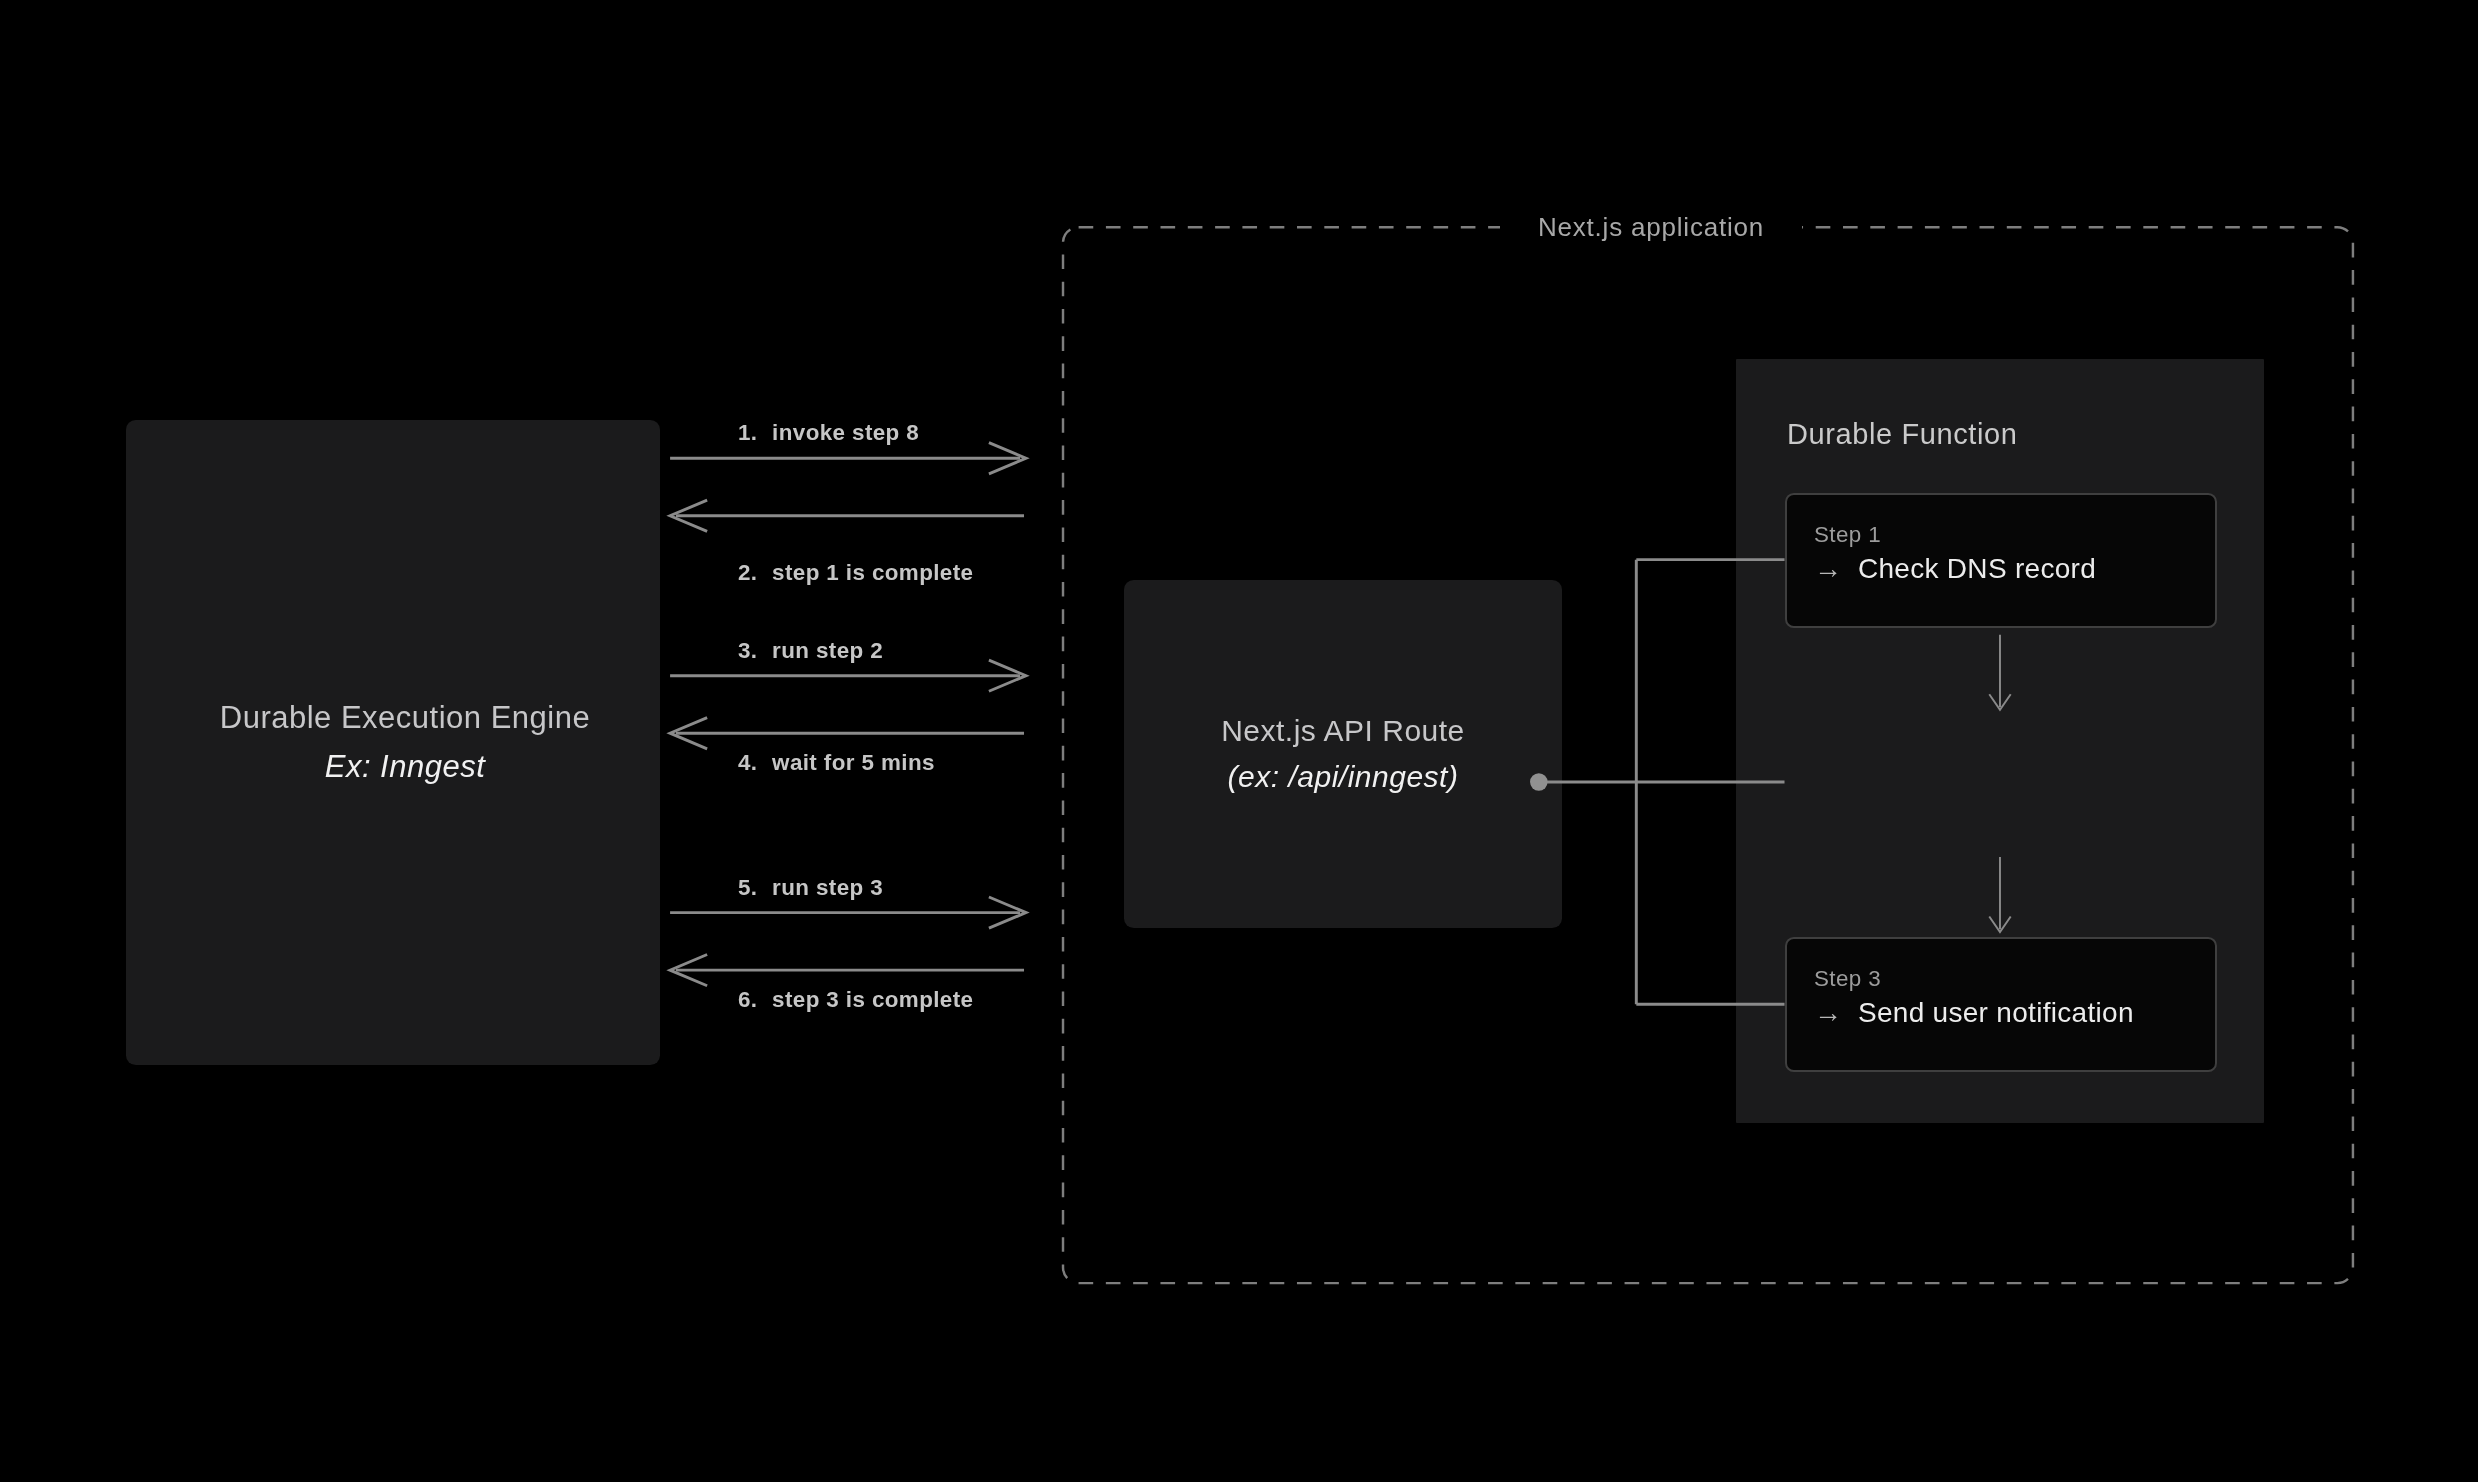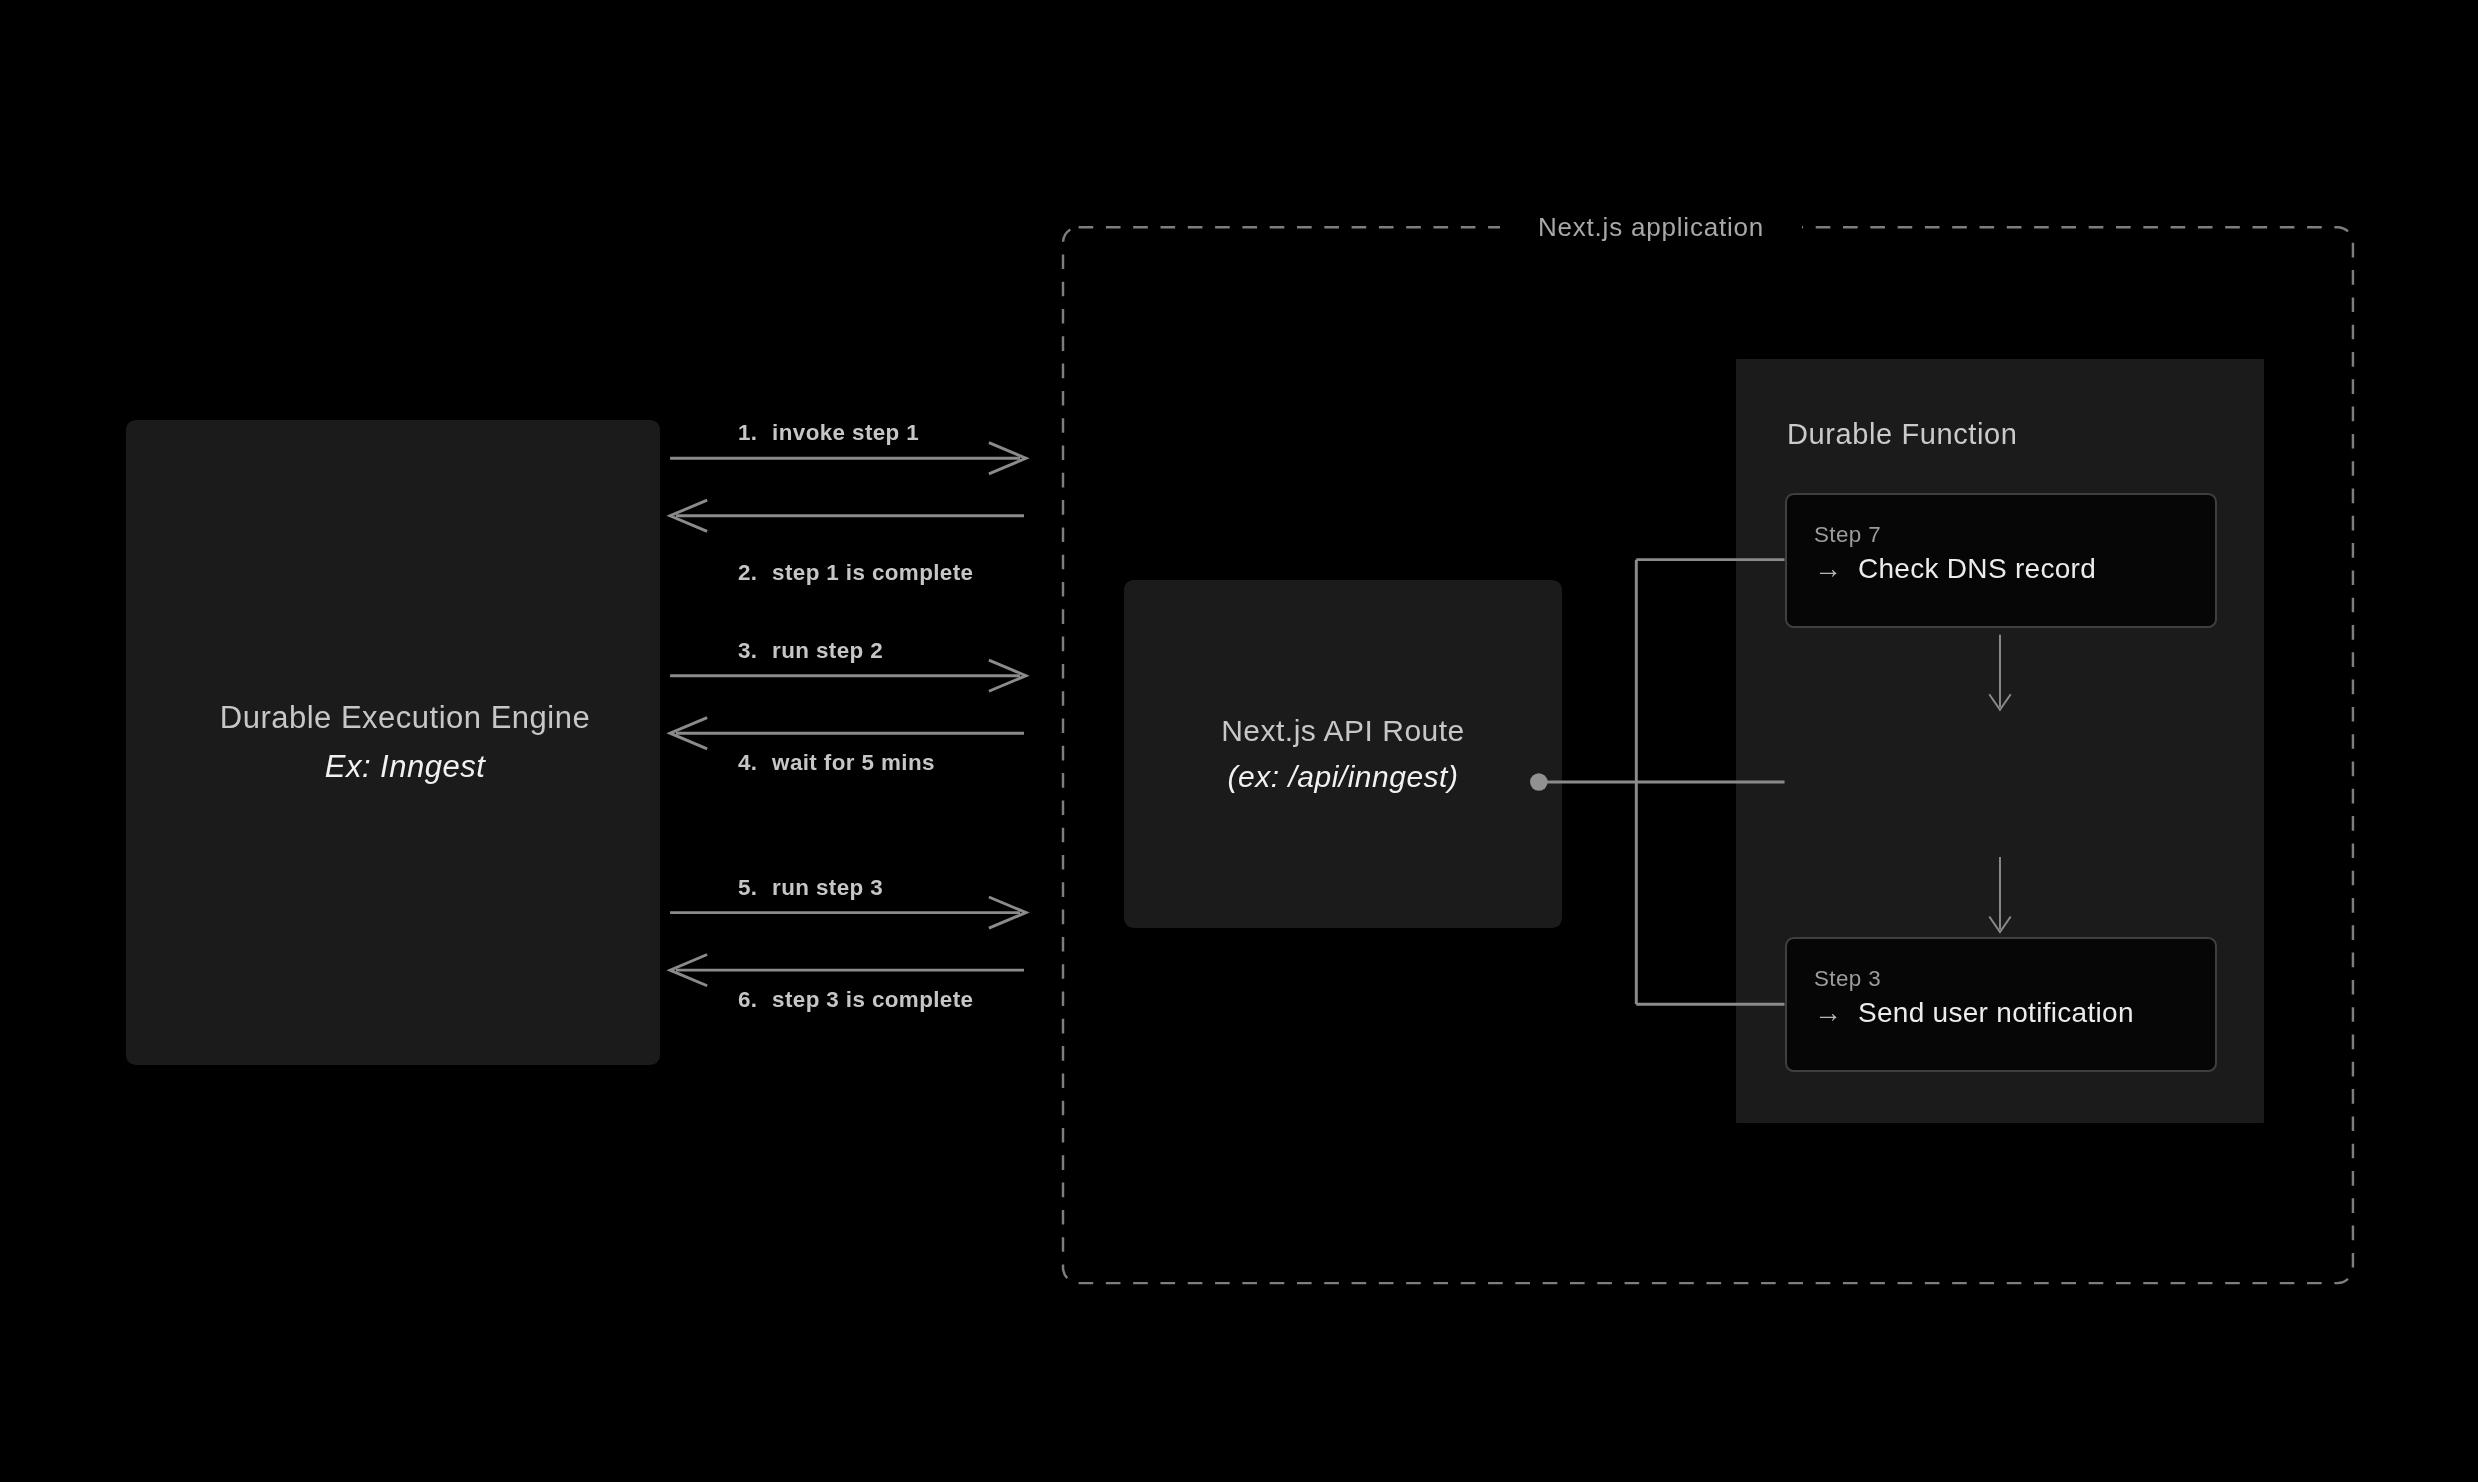--- a/index.html
+++ b/index.html
@@ -114,21 +114,21 @@
       <polyline points="2040,940 2051,956 2062,940"></polyline>
     </g>
   </svg>
 
   <div class="engine-box">
     <div class="box-title">Durable Execution Engine</div>
     <div class="box-subtitle">Ex: Inngest</div>
   </div>
 
   <div class="msg-label m1">
-    <span class="msg-num">1.</span><span>invoke step 1</span>
+    <span class="msg-num">1.</span><span>invoke step 8</span>
   </div>
   <div class="msg-label m2">
     <span class="msg-num">2.</span><span>step 1 is complete</span>
   </div>
   <div class="msg-label m3">
     <span class="msg-num">3.</span><span>run step 2</span>
   </div>
   <div class="msg-label m4">
     <span class="msg-num">4.</span><span>wait for 5 mins</span>
   </div>
@@ -143,21 +143,21 @@
 
   <div class="api-box">
     <div class="box-title">Next.js API Route</div>
     <div class="box-subtitle">(ex: /api/inngest)</div>
   </div>
 
   <div class="df-panel">
     <div class="df-title">Durable Function</div>
 
     <div class="step-card c1">
-      <div class="step-label">Step 7</div>
+      <div class="step-label">Step 1</div>
       <div class="step-main">
         <span class="step-arrow-glyph">→</span><span>Check DNS record</span>
       </div>
     </div>
 
 
     <div class="step-card c3">
       <div class="step-label">Step 3</div>
       <div class="step-main">
         <span class="step-arrow-glyph">→</span><span>Send user notification</span>

